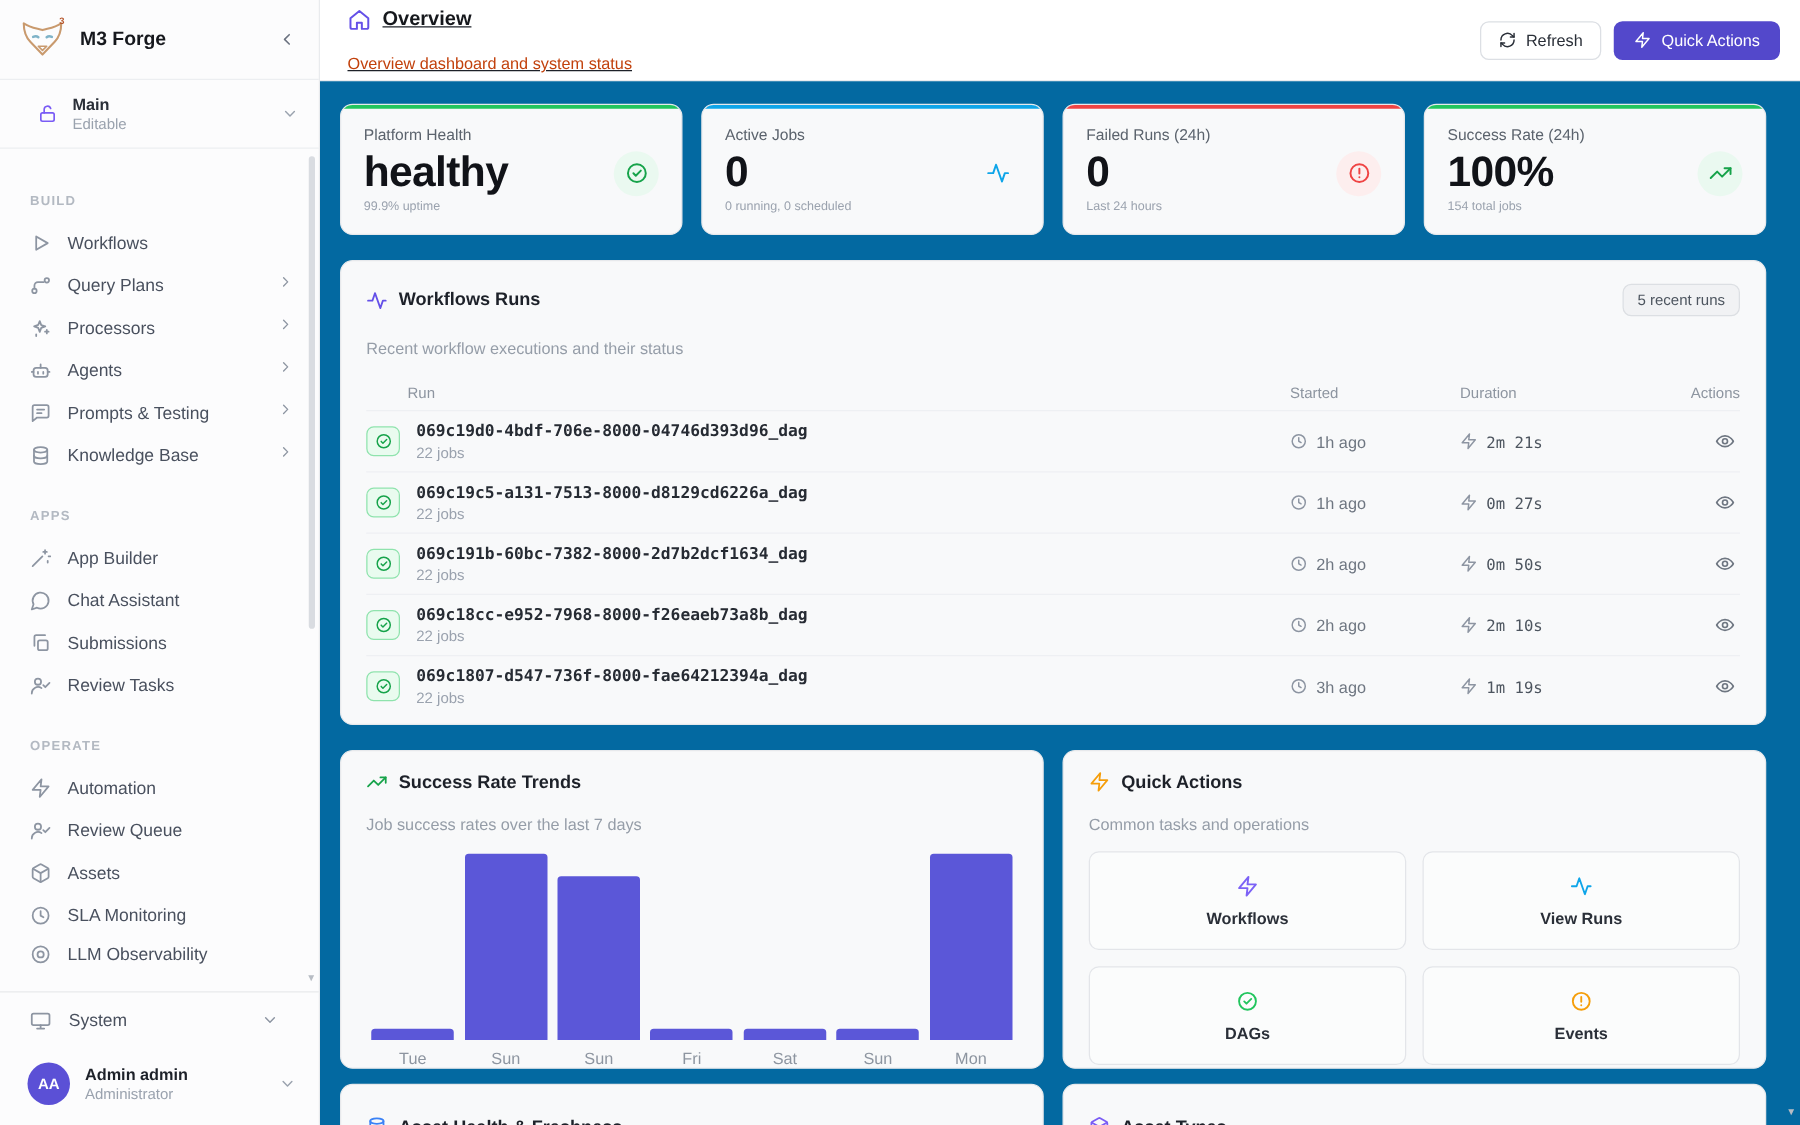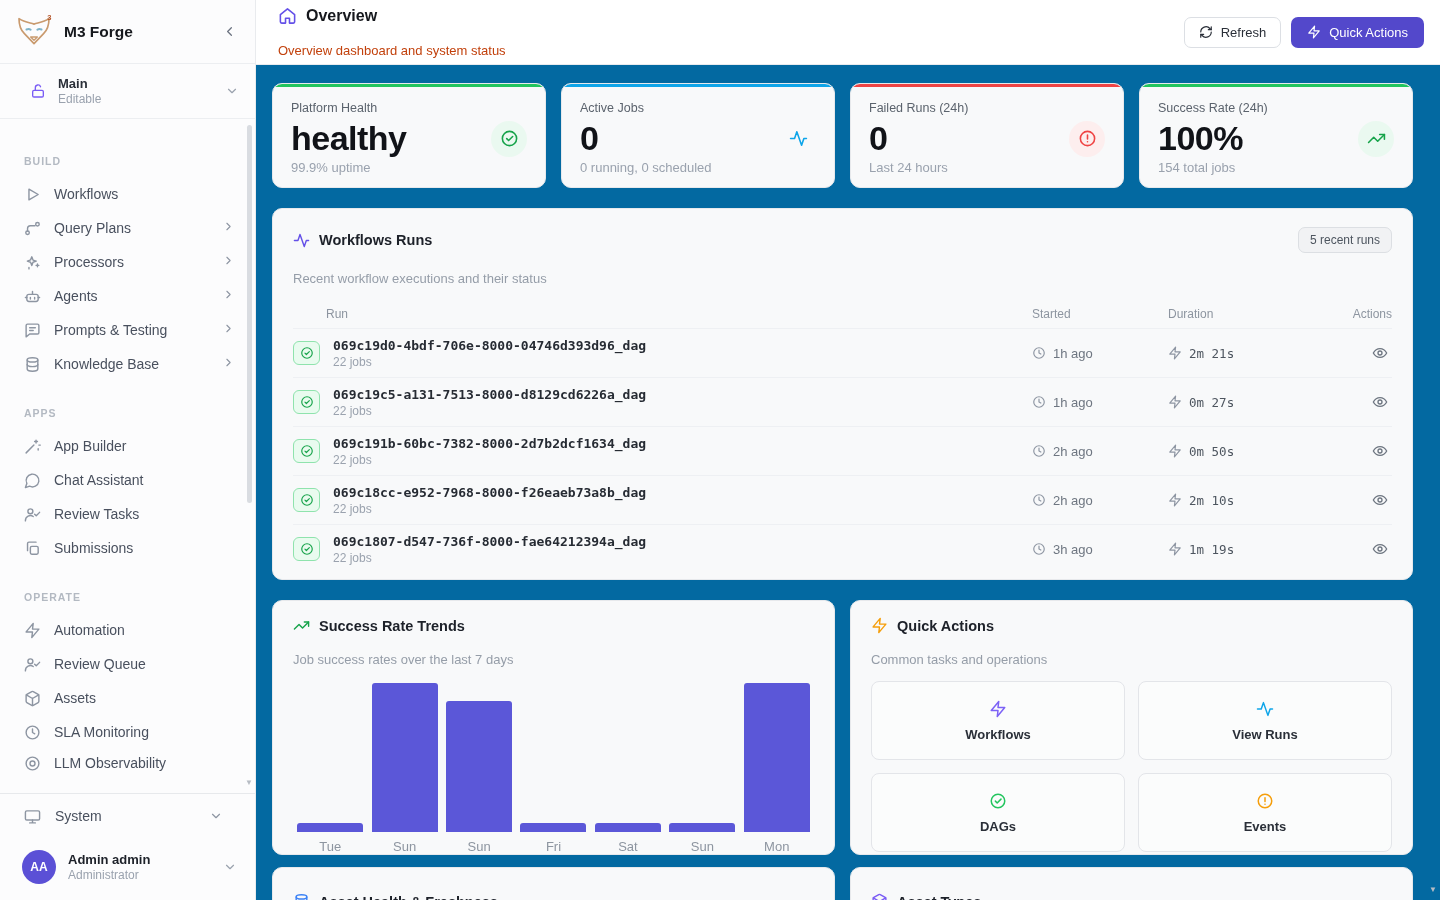--- a/index.html
+++ b/index.html
@@ -54,21 +54,21 @@
     font-size:12px; font-weight:bold; display:flex; align-items:center; justify-content:center;
     margin-right:12px; }
   .user-text { flex:1; }
   .user-name { font-size:13px; font-weight:bold; color:#1d2129; }
   .user-role { font-size:12px; color:#9aa2ae; margin-top:1px; }
 
   
   .main { flex:1; display:flex; flex-direction:column; height:900px; position:relative; }
   .header { height:65px; border-bottom:1px solid #e9ebee; display:flex; align-items:center;
     padding:0 16px 0 22px; background:#fff; flex:0 0 65px; }
-  .header-left { flex:1; }
+  .header-left { flex:1;text-decoration:underline; }
   .title-row { display:flex; align-items:center; }
   .title-row .ic { color:#6450e8; width:19px; height:19px; margin-right:9px; }
   .page-title { font-size:16px; font-weight:bold; color:#16181d; }
   .page-subtitle { font-size:13px; color:#c2410c; margin-top:18px; margin-left:0; }
   .btn { height:31px; border-radius:7px; display:inline-flex; align-items:center;
     font-size:13px; cursor:pointer; }
   .btn .ic { width:14px; height:14px; margin-right:8px; }
   .btn-ghost { background:#fff; border:1px solid #dcdfe4; color:#2a2f38; padding:0 14px; margin-right:10px; }
   .btn-primary { border:none; color:#fff; padding:0 16px; }
 
@@ -82,21 +82,21 @@
   .card-accent { position:absolute; top:0; left:0; right:0; height:3px; }
   .stat-label { font-size:12.5px; color:#5b636d; }
   .stat-mid { display:flex; align-items:center; justify-content:space-between; margin-top:4px; }
   .stat-value { font-size:34px; font-weight:bold; color:#111318; letter-spacing:-0.5px; }
   .stat-icon { width:36px; height:36px; border-radius:50%; display:flex; align-items:center;
     justify-content:center; }
   .stat-icon .ic { width:19px; height:19px; }
   .tint-green { background:#eaf9f0; color:#16a34a; }
   .tint-blue  { background:transparent; color:#0ea5e9; }
   .tint-red   { background:#fdeeee; color:#ef4444; }
-  .stat-sub { font-size:13px; color:#9aa2ae; margin-top:2px; }
+  .stat-sub { font-size:10px; color:#9aa2ae; margin-top:2px; }
 
   
   .panel { background:#f8f9fa; border:1px solid #e7e9ec; border-radius:10px; }
   .panel-head { display:flex; align-items:center; }
   .panel-title-row { display:flex; align-items:center; flex:1; }
   .panel-title-row .ic { width:17px; height:17px; margin-right:9px; }
   .panel-title { font-size:14.5px; font-weight:bold; color:#1d2129; }
   .panel-sub { font-size:13px; color:#959da8; margin-top:18px; }
 
   .runs-panel { margin-top:20px; padding:18px 20px 6px 20px; }
@@ -356,29 +356,29 @@
         <span class="nav-item-label">App Builder</span>
       </div>
       <div class="nav-item">
         <svg class="ic">
             <use href="#i-msg-circle"></use>
           </svg>
         <span class="nav-item-label">Chat Assistant</span>
       </div>
       <div class="nav-item">
         <svg class="ic">
+            <use href="#i-copy"></use>
+          </svg>
+        <span class="nav-item-label">Submissions</span>
+      </div>
+      <div class="nav-item">
+        <svg class="ic">
             <use href="#i-user-check"></use>
           </svg>
         <span class="nav-item-label">Review Tasks</span>
-      </div>
-      <div class="nav-item">
-        <svg class="ic">
-            <use href="#i-copy"></use>
-          </svg>
-        <span class="nav-item-label">Submissions</span>
       </div>
 
       <div class="nav-gap"></div>
       <div class="section-label">OPERATE</div>
 
       <div class="nav-item">
         <svg class="ic">
             <use href="#i-zap"></use>
           </svg>
         <span class="nav-item-label">Automation</span>

